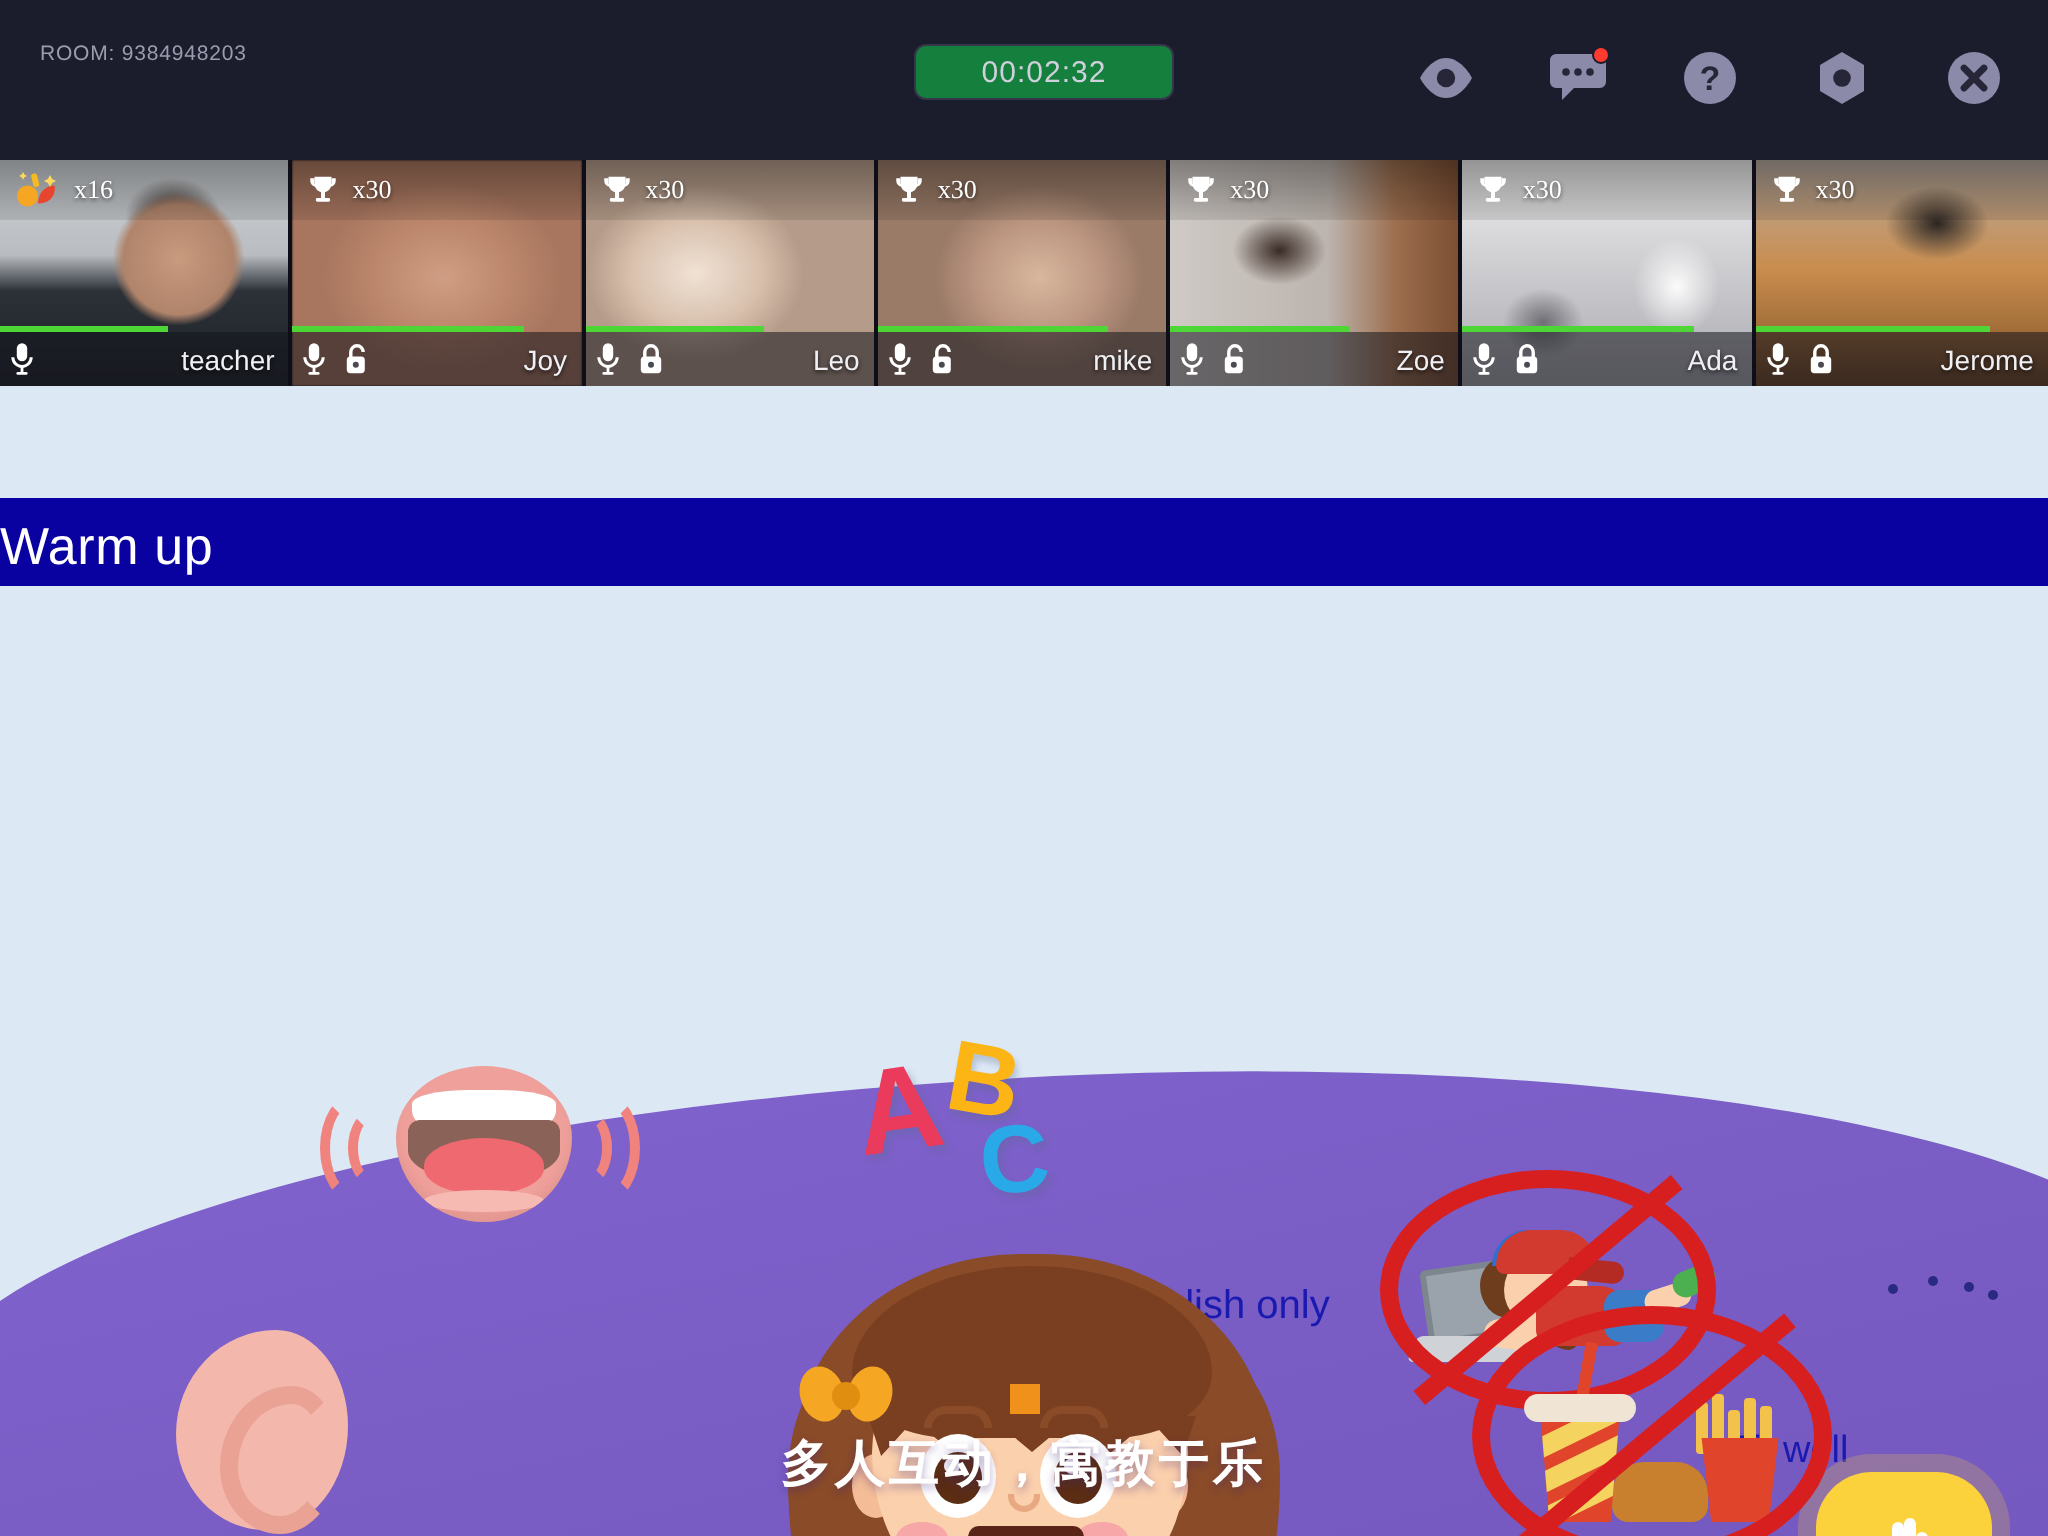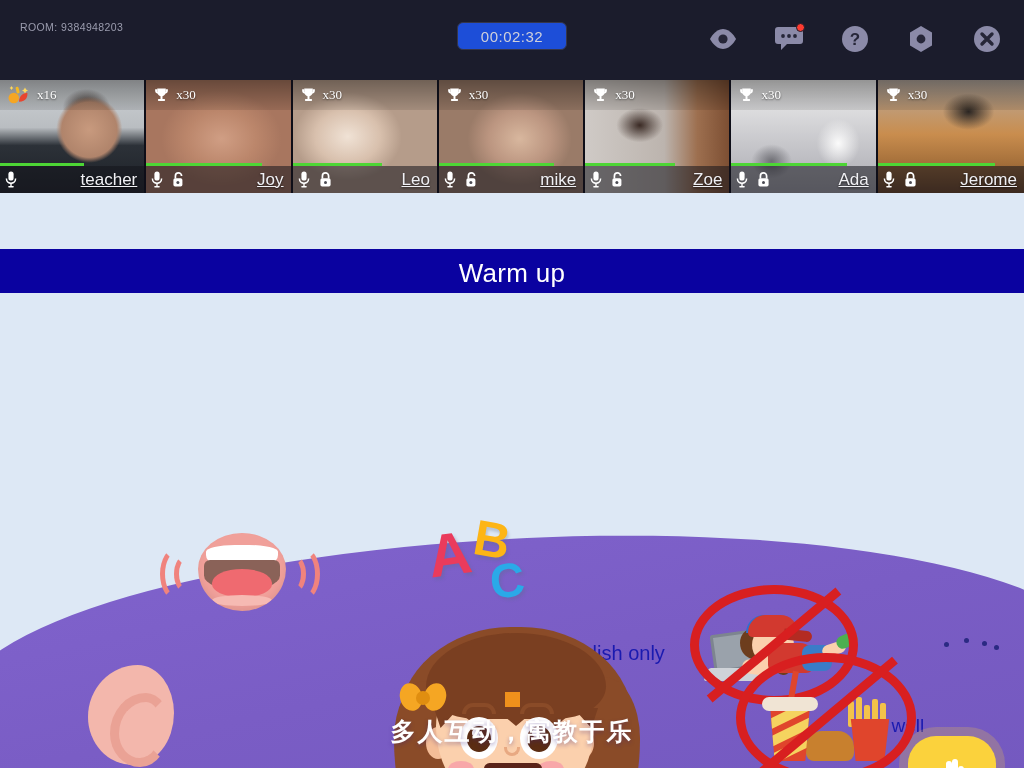--- a/index.html
+++ b/index.html
@@ -18,22 +18,22 @@
   }
   .tb-title-wrap { position: absolute; left: 20px; top: 17px; }
   .tb-title {
     font-size: 15.5px; color: #d7d8e2; letter-spacing: .2px; white-space: nowrap;
   }
   .tb-room {
     font-size: 10.5px; color: #9b9cae; margin-top: 4px; letter-spacing: .4px;
   }
   .tb-timer {
     position: absolute; left: 457px; top: 22px;
-    width: 110px; height: 28px; border-radius: 6px;
-    border: 1px solid #35364a; background: #1d4ed8;
+    width: 130px; height: 28px; border-radius: 6px;
+    border: 1px solid #35364a; background: #15803d;
     display: flex; align-items: center; justify-content: center;
     font-size: 15px; color: #cfd0db; letter-spacing: .5px;
   }
   .tb-icons {
     position: absolute; right: 18px; top: 20px;
     display: flex; align-items: center; gap: 28px;
   }
   .tb-ico {
     position: relative; width: 38px; height: 38px;
     display: flex; align-items: center; justify-content: center;
@@ -117,22 +117,22 @@
     position: absolute; left: 0; bottom: 0; width: 100%; height: 27px;
     background: rgba(20,20,28,.55);
     display: flex; align-items: center; padding: 0 7px 0 5px;
   }
   .levelbar {
     position: absolute; left: 0; bottom: 27px; height: 3px; background: #4dd635;
   }
   .mic-ico { width: 12px; height: 17px; flex: 0 0 auto; }
   .lock-ico { width: 13px; height: 17px; flex: 0 0 auto; margin-left: 9px; }
   .tile-name {
-    margin-left: auto; font-size: 17px; color: #f0f0f4;
-    text-shadow: 0 1px 2px rgba(0,0,0,.7); white-space: nowrap; text-decoration: underline;
+    margin-left: auto; font-size: 14px; color: #f0f0f4;
+    text-shadow: 0 1px 2px rgba(0,0,0,.7); white-space: nowrap;
   }
 
   
   .stage {
     position: absolute; left: 0; top: 193px; width: 1024px; height: 575px;
     background: #dde8f5; overflow: hidden;
   }
   .logo-bar {
     position: absolute; left: 0; top: 0; width: 1024px; height: 56px;
     background: #dde8f5;
@@ -152,21 +152,21 @@
     position: absolute; left: -2px; bottom: -9px;
     width: 22px; height: 11px;
     border: 2.6px solid #7b3090; border-top: none;
     border-radius: 0 0 14px 14px;
   }
   .logo .thin { font-weight: normal; }
 
   .warmup-bar {
     position: absolute; left: 0; top: 56px; width: 1024px; height: 48px;
     background: #0a02a0;
-    display: flex; align-items: center; justify-content: center;
+    display: flex; align-items: center; justify-content: flex-start;
   }
   .warmup-bar .txt {
     font-size: 26px; color: #ffffff; letter-spacing: .3px;
   }
 
   .slide-body {
     position: absolute; left: 0; top: 100px; width: 1024px; height: 475px;
     background: #dde8f5; overflow: hidden;
   }
 

